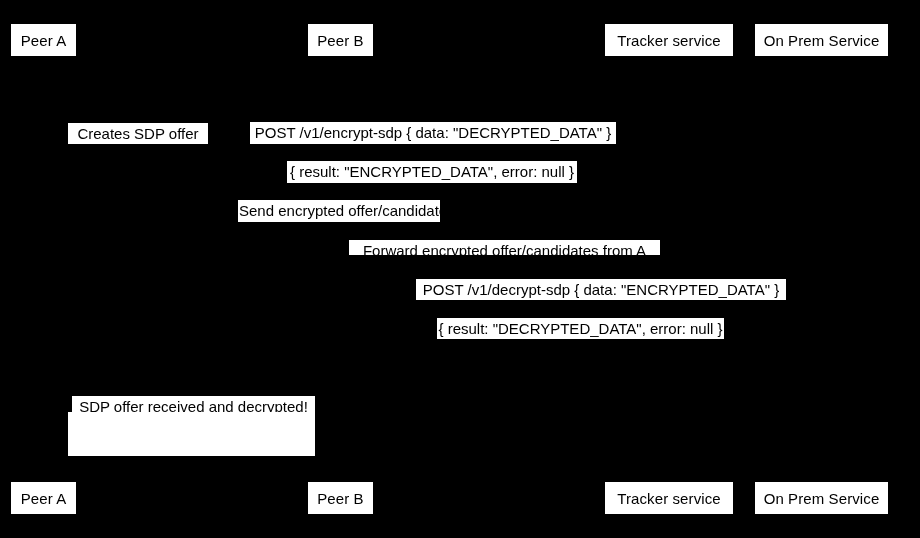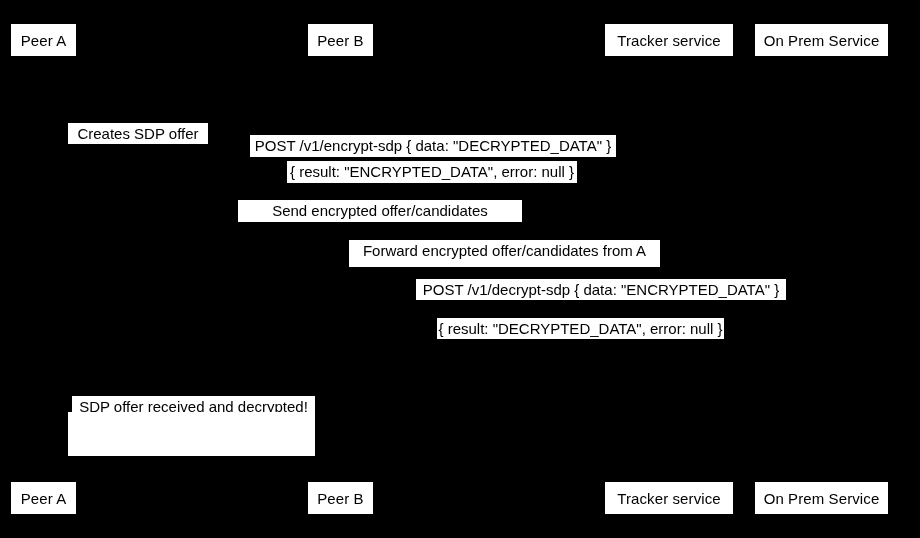--- a/index.html
+++ b/index.html
@@ -75,27 +75,27 @@
   <div class="lifeline" style="left:669px"></div>
   <div class="lifeline" style="left:821px"></div>
 
   <div class="participant" style="left:10px; top:23px; width:67px;">Peer A</div>
   <div class="participant" style="left:307px; top:23px; width:67px;">Peer B</div>
   <div class="participant" style="left:604px; top:23px; width:130px;">Tracker service</div>
   <div class="participant" style="left:754px; top:23px; width:135px;">On Prem Service</div>
 
   <div class="msg" style="left:68px; top:83px; width:140px; height:21px;margin-top:40px;">Creates SDP offer</div>
 
-  <div class="msg" style="left:250px; top:122px; width:366px; height:22px;margin-top:13px;">POST /v1/encrypt-sdp { data: "DECRYPTED_DATA" }</div>
+  <div class="msg" style="left:250px; top:122px; width:366px; height:22px;">POST /v1/encrypt-sdp { data: "DECRYPTED_DATA" }</div>
 
   <div class="msg" style="left:287px; top:161px; width:290px; height:22px;">{ result: "ENCRYPTED_DATA", error: null }</div>
 
-  <div class="msg" style="left:238px; top:200px; width:284px; height:22px;">Send encrypted offer/candidates</div>
+  <div class="msg" style="left:238px; top:200px; width:202px; height:22px;">Send encrypted offer/candidates</div>
 
-  <div class="msg" style="left:349px; top:240px; width:311px; height:27px;">Forward encrypted offer/candidates from A</div>
+  <div class="msg" style="left:349px; top:240px; width:311px; height:15px;">Forward encrypted offer/candidates from A</div>
 
   <div class="msg" style="left:416px; top:279px; width:370px; height:21px;">POST /v1/decrypt-sdp { data: "ENCRYPTED_DATA" }</div>
 
   <div class="msg" style="left:437px; top:318px; width:287px; height:21px;">{ result: "DECRYPTED_DATA", error: null }</div>
 
   <div class="msg" style="left:72px; top:366px; width:243px; height:22px;margin-top:30px;">SDP offer received and decrypted!</div>
 
   <div class="msg two-line" style="left:68px; top:412px; width:247px; height:44px;">
     <span class="msg-line">Create SDP answer and send to An</span>
     <span class="msg-line">using the same mechanism</span>

